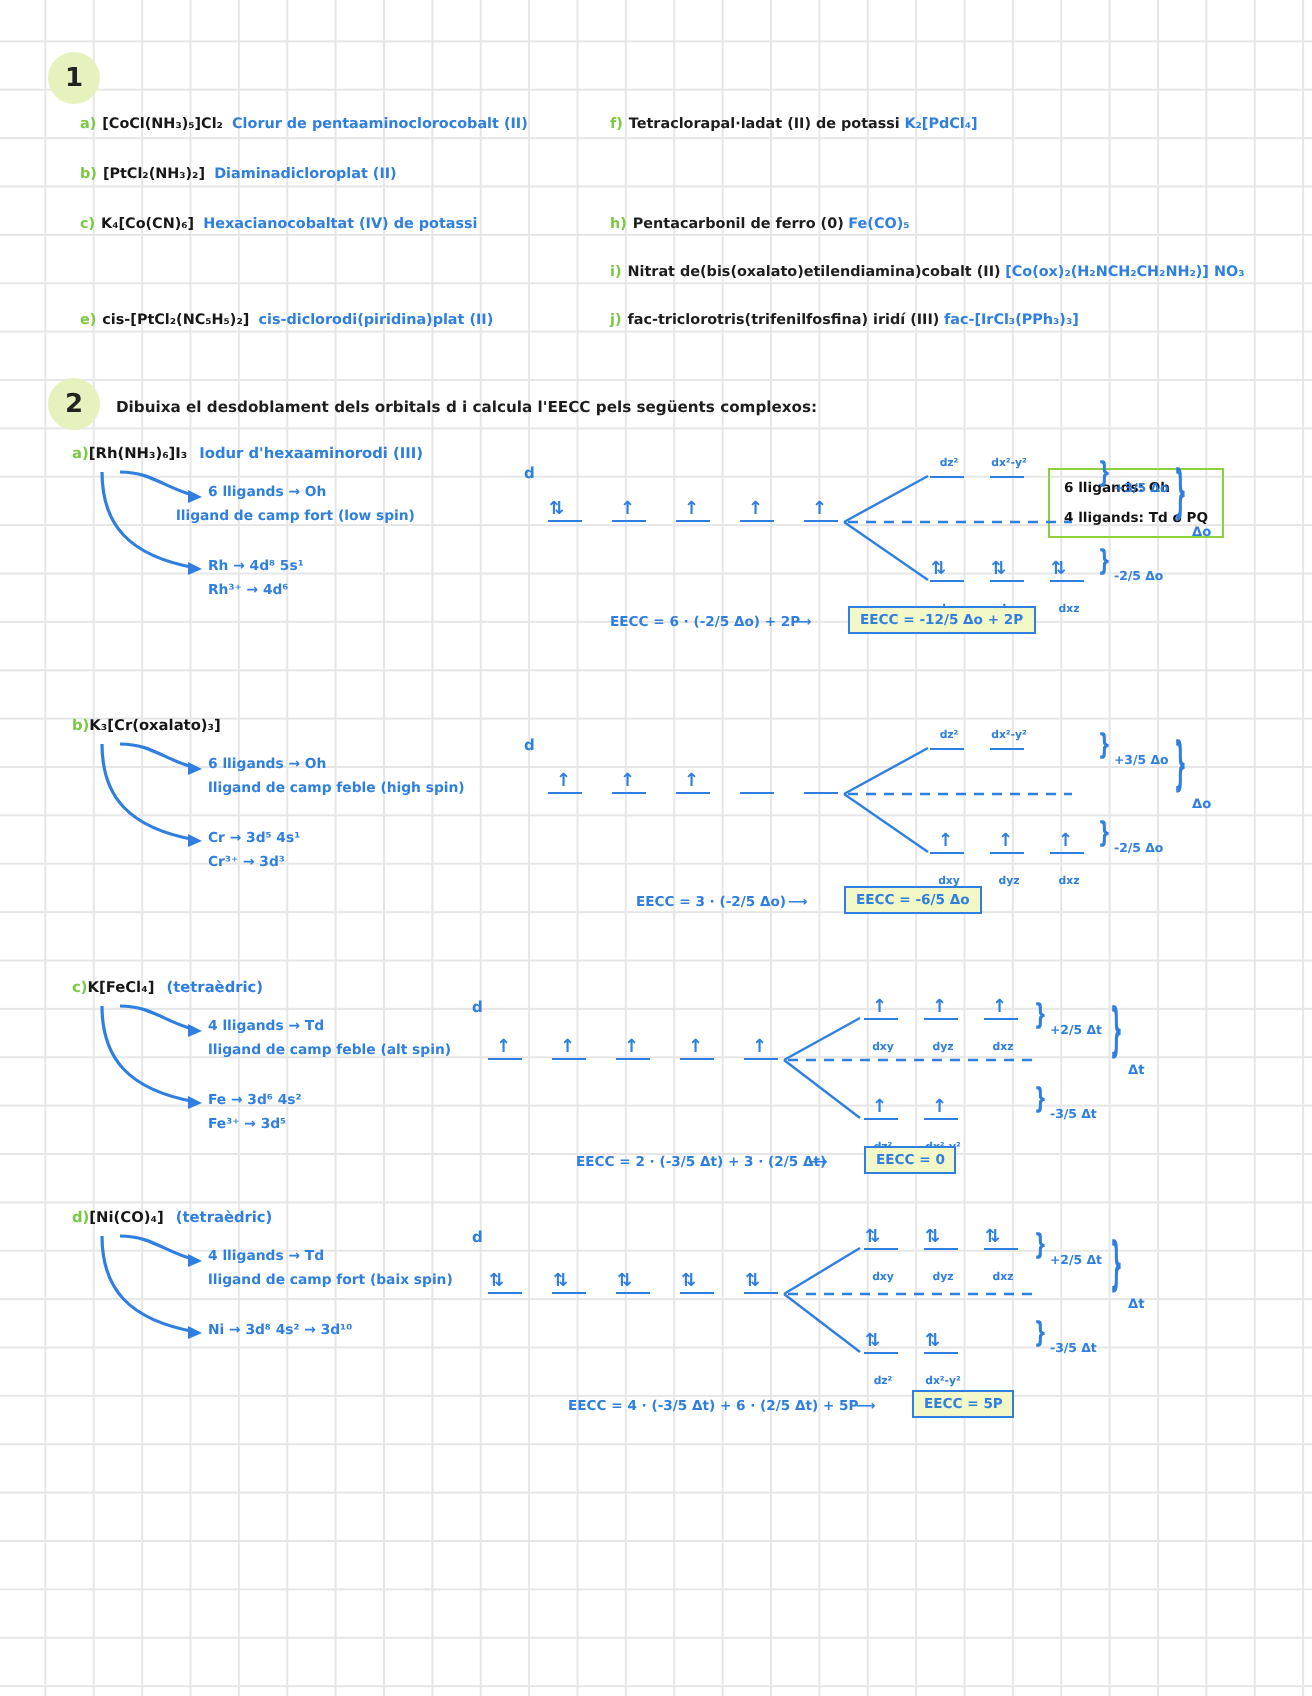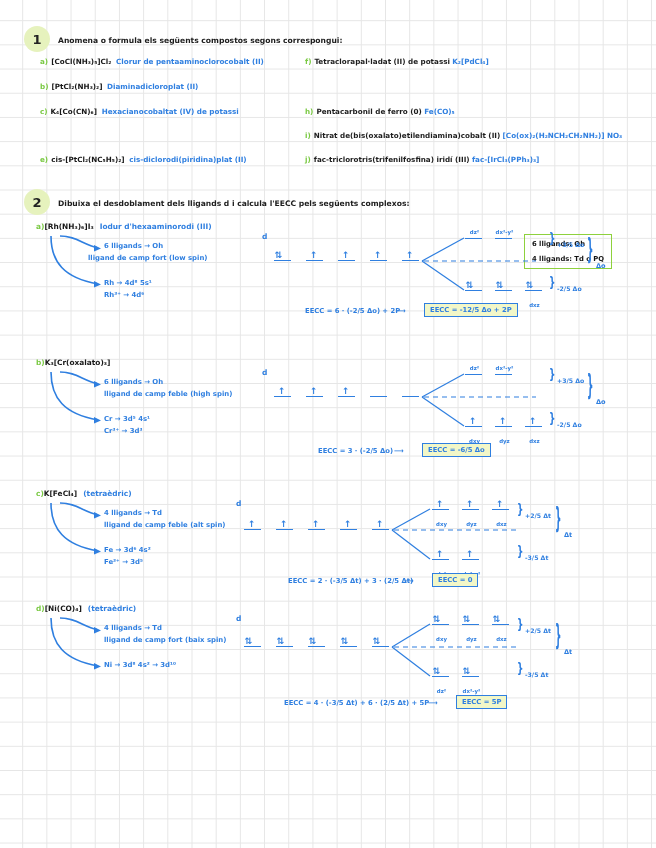--- a/index.html
+++ b/index.html
@@ -67,21 +67,20 @@
   .legend{position:absolute;border:1.6px solid #8ed13d;padding:5px 7px;background:transparent;}
   .legend div{font-size:6.8px;color:#141414;font-weight:700;white-space:nowrap;}
   .legend div+div{margin-top:7px;}
 </style>
 </head>
 <body>
 
 <div class="page">
 
   <div class="secnum" style="left:24px;top:26px;">1</div>
-  <div class="sechead" style="left:58px;top:36px;">Anomena o formula els següents compostos segons correspongui:</div>
 
   <div class="item" style="left:40px;top:57px;">
     <span class="lbl">a)</span><span class="formula">[CoCl(NH₃)₅]Cl₂</span>&nbsp;&nbsp;<span class="name">Clorur de pentaaminoclorocobalt (II)</span>
   </div>
   <div class="item" style="left:40px;top:82px;">
     <span class="lbl">b)</span><span class="formula">[PtCl₂(NH₃)₂]</span>&nbsp;&nbsp;<span class="name">Diaminadicloroplat (II)</span>
   </div>
   <div class="item" style="left:40px;top:107px;">
     <span class="lbl">c)</span><span class="formula">K₄[Co(CN)₆]</span>&nbsp;&nbsp;<span class="name">Hexacianocobaltat (IV) de potassi</span>
   </div>
@@ -96,21 +95,21 @@
     <span class="lbl">h)</span><span class="blk">Pentacarbonil de ferro (0)</span>&nbsp;<span class="name">Fe(CO)₅</span>
   </div>
   <div class="item" style="left:305px;top:131px;">
     <span class="lbl">i)</span><span class="blk">Nitrat de(bis(oxalato)etilendiamina)cobalt (II)</span>&nbsp;<span class="name">[Co(ox)₂(H₂NCH₂CH₂NH₂)] NO₃</span>
   </div>
   <div class="item" style="left:305px;top:155px;">
     <span class="lbl">j)</span><span class="blk">fac-triclorotris(trifenilfosfina) iridí (III)</span>&nbsp;<span class="name">fac-[IrCl₃(PPh₃)₃]</span>
   </div>
 
   <div class="secnum" style="left:24px;top:189px;">2</div>
-  <div class="sechead" style="left:58px;top:199px;">Dibuixa el desdoblament dels lligands d i calcula l'EECC pels següents complexos:</div>
+  <div class="sechead" style="left:58px;top:199px;">Dibuixa el desdoblament dels orbitals d i calcula l'EECC pels següents complexos:</div>
 
   <div class="legend" style="left:524px;top:234px;">
     <div>6 lligands: Oh</div>
     <div>4 lligands: Td o PQ</div>
   </div>
 
   <div class="cplx" style="left:36px;top:222px;">
     <div class="title">
       <span class="lbl">a)</span><span class="f">[Rh(NH₃)₆]I₃</span><span class="n">Iodur d'hexaaminorodi (III)</span>
     </div>

